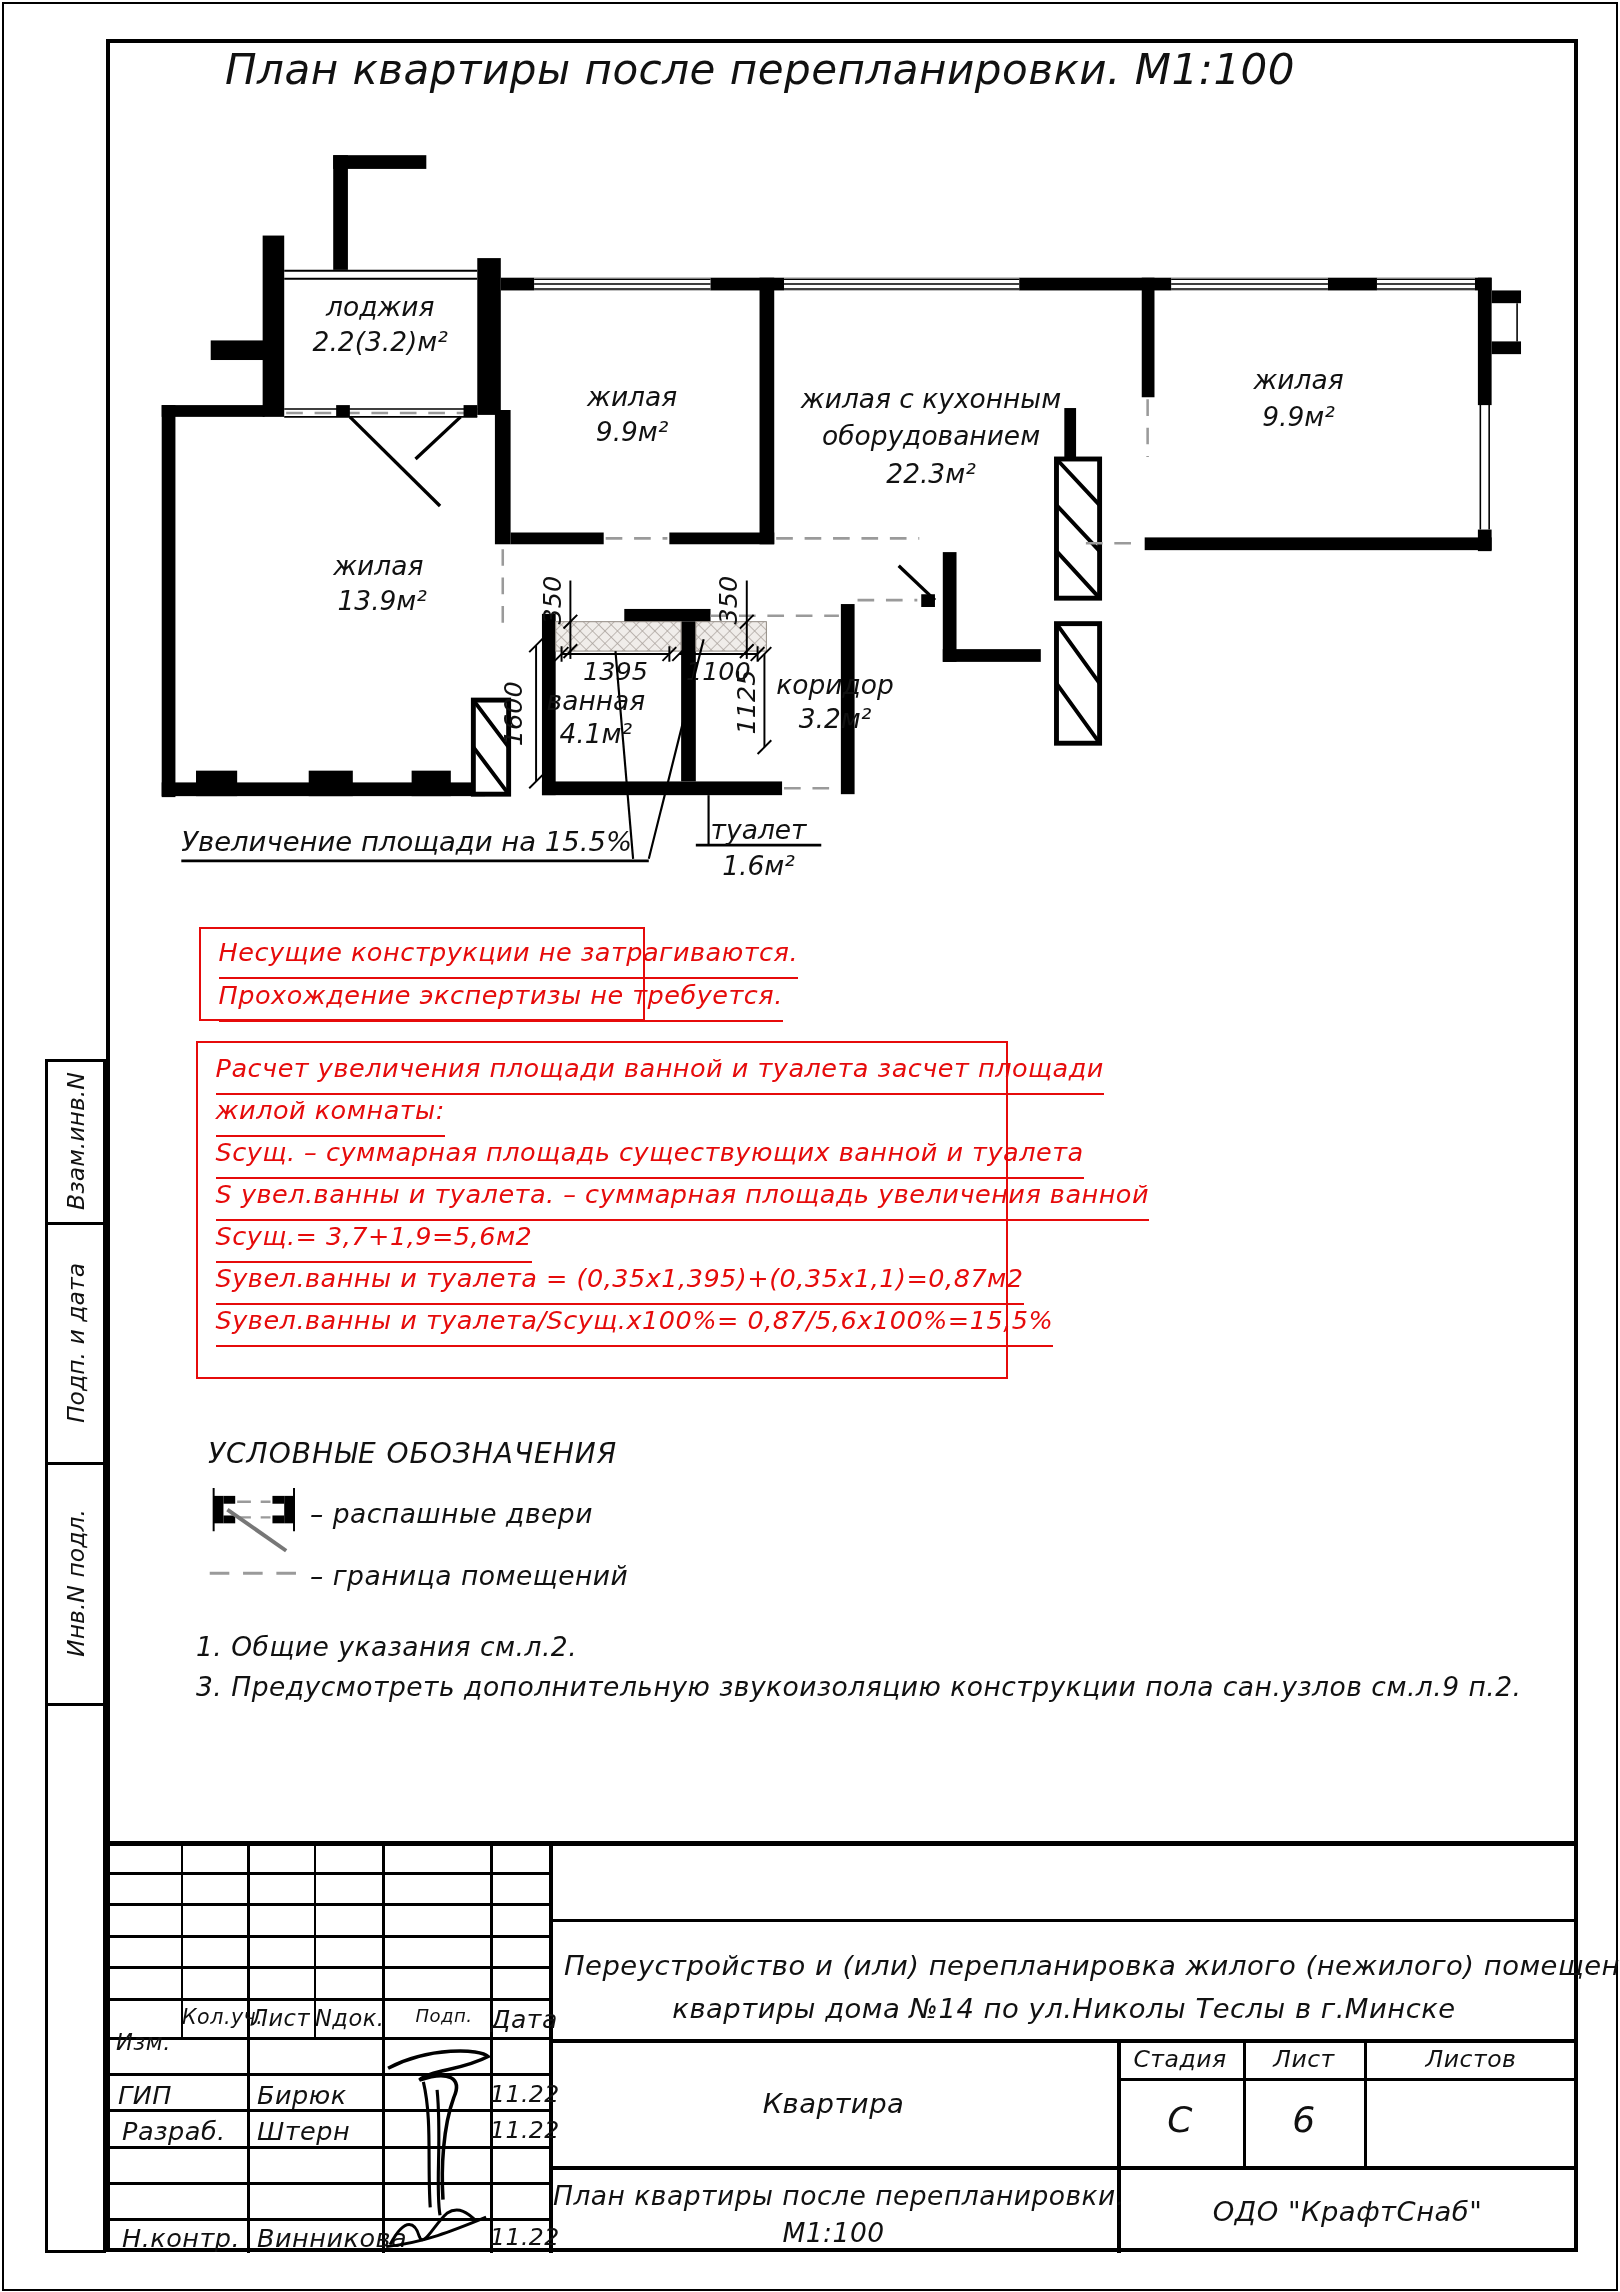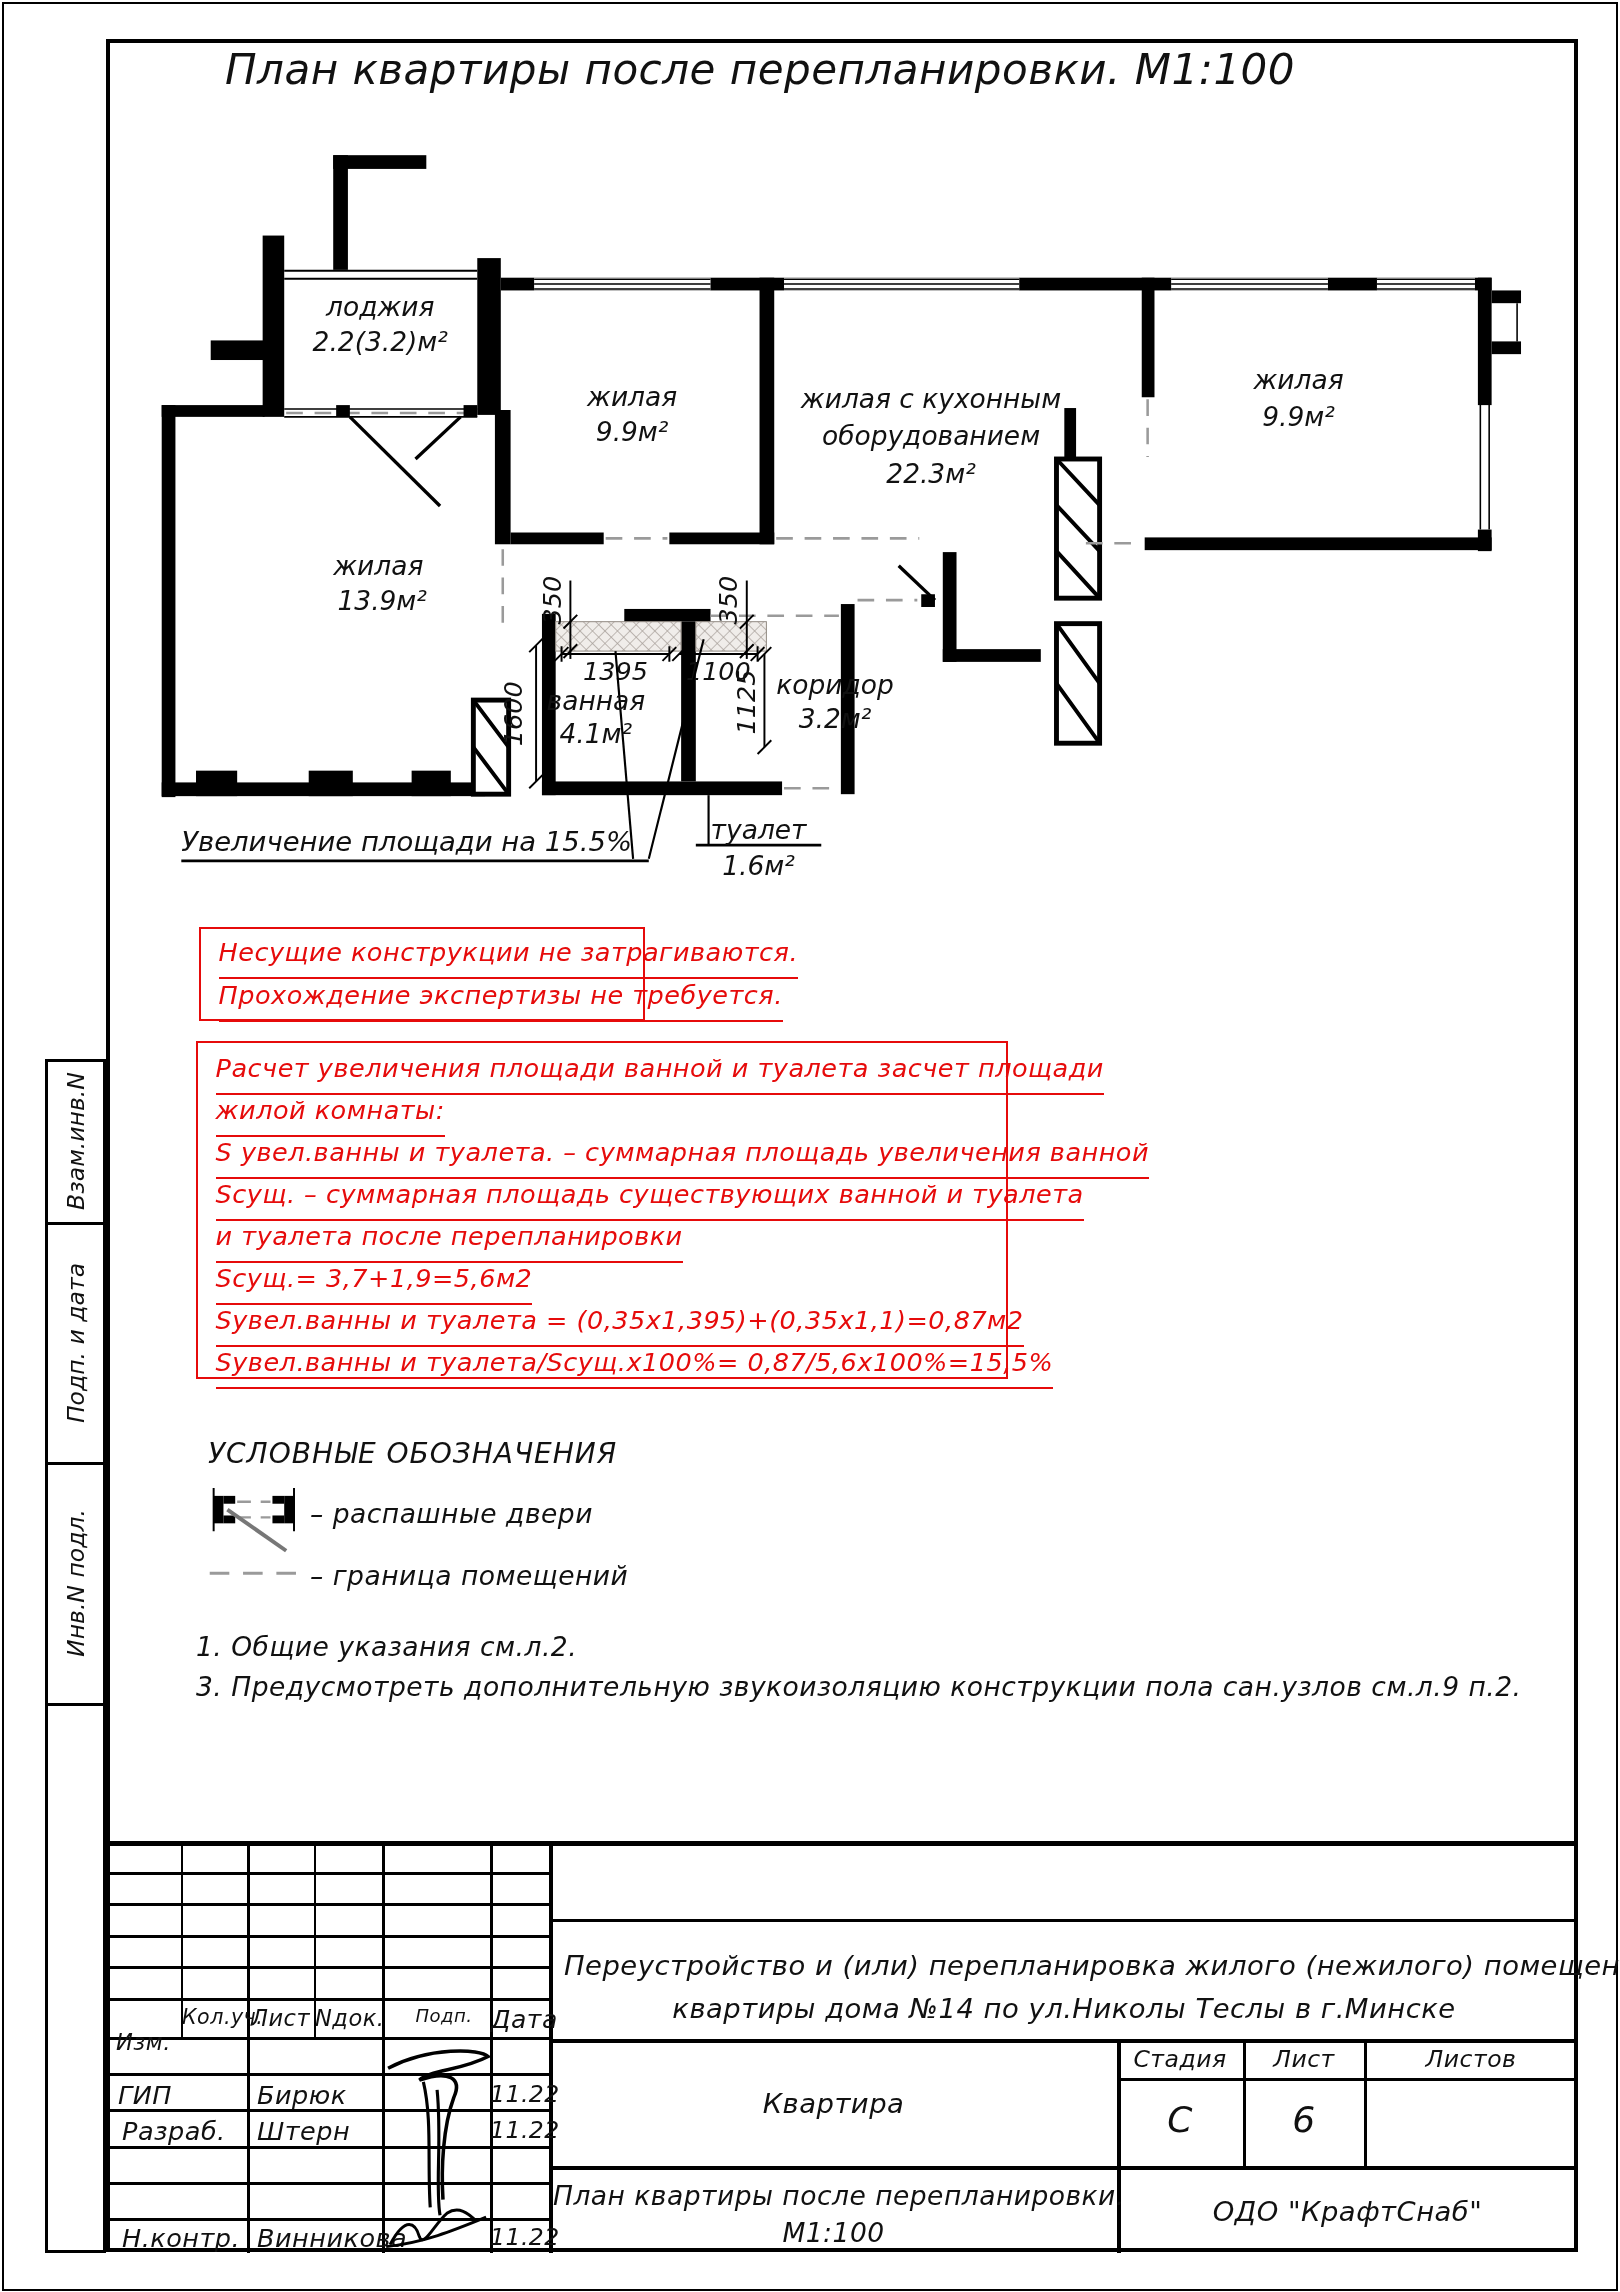--- a/index.html
+++ b/index.html
@@ -35,23 +35,22 @@
     <div class="t red" style="padding:7.8px 0 0 17.6px;font-size:25.5px;">
       <div class="rline" style="height:43px;"><span class="u">Несущие конструкции не затрагиваются.</span></div>
       <div class="rline"><span class="u">Прохождение экспертизы не требуется.</span></div>
     </div>
   </div>
 
   <div class="redbox" style="left:196px;top:1041px;width:812px;height:338px;">
     <div class="t red" style="padding:9.8px 0 0 17.6px;font-size:25.5px;">
       <div class="rline"><span class="u">Расчет увеличения площади ванной и туалета засчет площади</span></div>
       <div class="rline"><span class="u">жилой комнаты:</span></div>
+      <div class="rline"><span class="u">Sсущ. – суммарная площадь существующих ванной и туалета</span></div>
       <div class="rline"><span class="u">S увел.ванны и туалета. – суммарная площадь увеличения ванной</span></div>
-      <div class="rline"><span class="u">Sсущ. – суммарная площадь существующих ванной и туалета</span></div>
-      <div class="rline"><span class="u">и туалета после перепланировки</span></div>
       <div class="rline"><span class="u">Sсущ.= 3,7+1,9=5,6м2</span></div>
       <div class="rline"><span class="u">Sувел.ванны и туалета = (0,35х1,395)+(0,35х1,1)=0,87м2</span></div>
       <div class="rline"><span class="u">Sувел.ванны и туалета/Sсущ.х100%= 0,87/5,6х100%=15,5%</span></div>
     </div>
   </div>
 
   <div class="abs t" style="left:208px;top:1437px;font-size:28px;letter-spacing:1px;">УСЛОВНЫЕ ОБОЗНАЧЕНИЯ</div>
   <div class="abs t" style="left:310px;top:1498px;font-size:26.5px;">– распашные двери</div>
   <div class="abs t" style="left:310px;top:1560px;font-size:26.5px;">– граница помещений</div>
 

